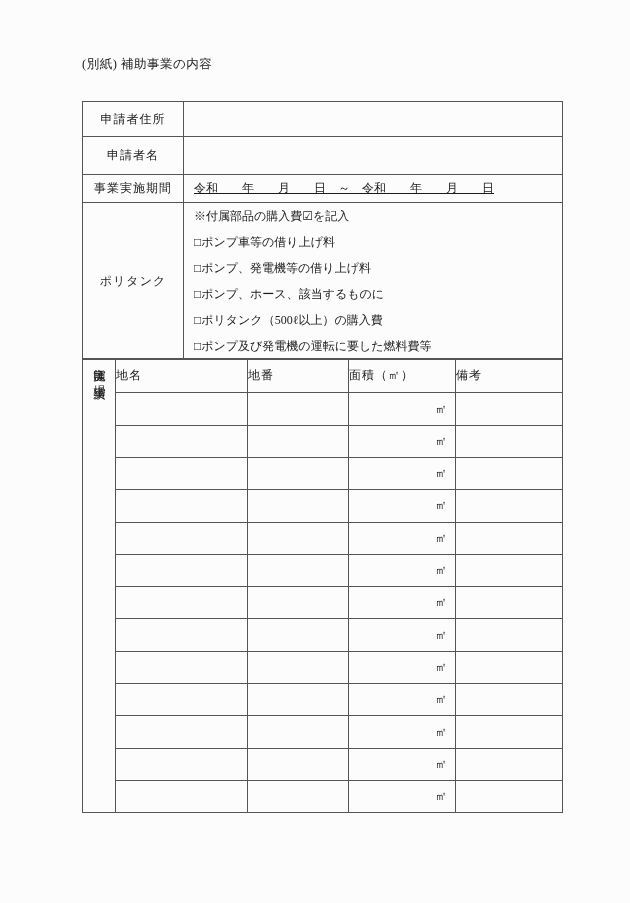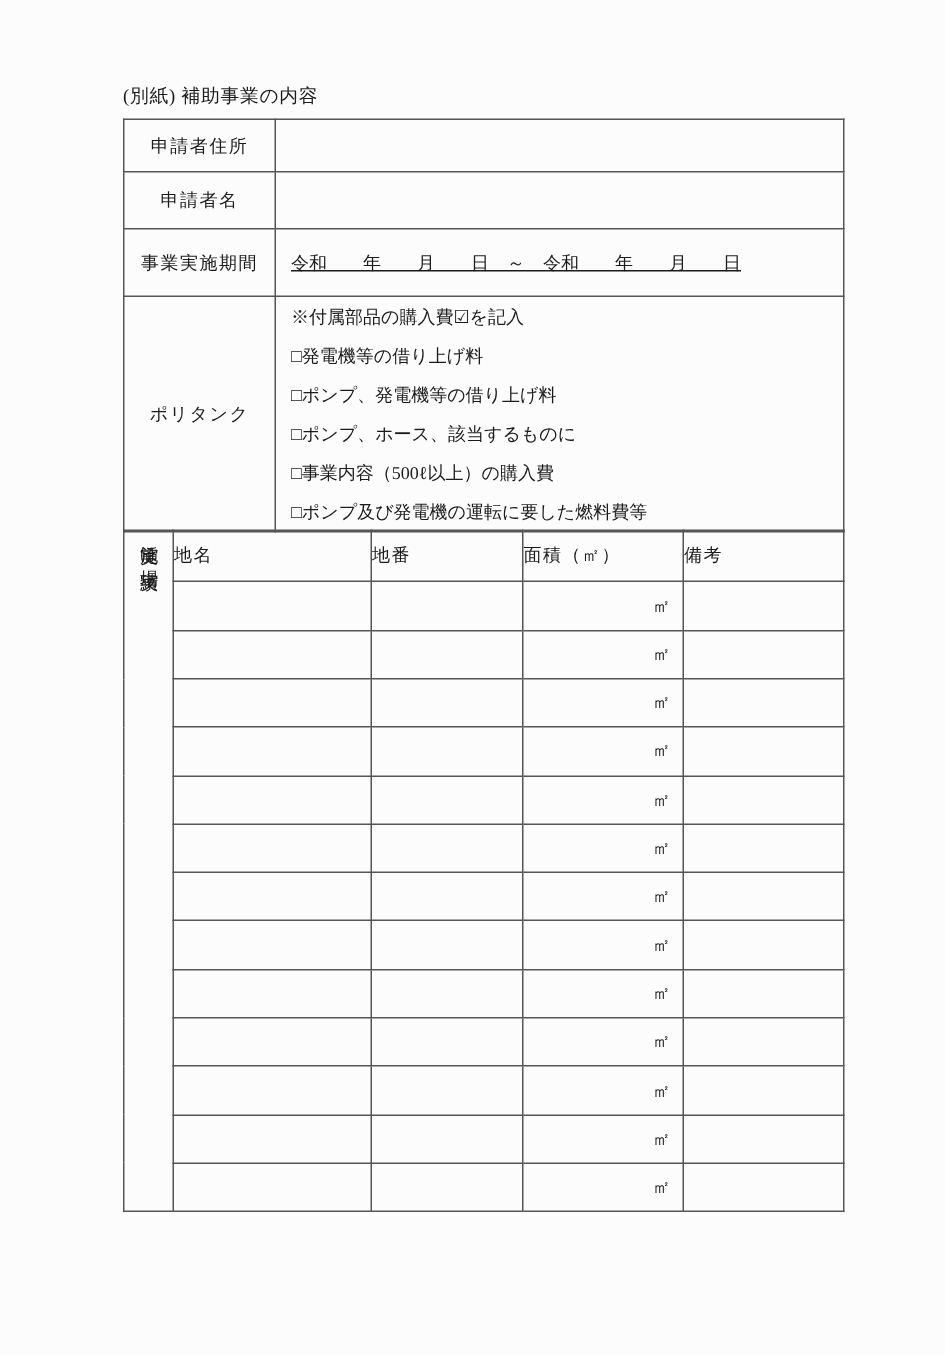--- a/index.html
+++ b/index.html
@@ -16,21 +16,21 @@
     box-sizing: border-box;
     width: 630px;
     height: 903px;
     padding: 57px 0 0 82px;
     overflow: hidden;
   }
   .doc-title {
     font-size: 12.5px;
     height: 15px;
     line-height: 15px;
-    margin-bottom: 7px;
+    margin-bottom: 29px;
     letter-spacing: 0.5px;
   }
   table {
     border-collapse: collapse;
     width: 480px;
     table-layout: fixed;
   }
   table.upper, table.lower {
     border: 1.6px solid #3e3e3e;
   }
@@ -39,21 +39,21 @@
     padding: 0;
     vertical-align: middle;
   }
   
   .lbl {
     text-align: center;
     letter-spacing: 1px;
   }
   .r1 { height: 35px; }
   .r2 { height: 38px; }
-  .r3 { height: 45px; }
+  .r3 { height: 28px; }
   .r4 { height: 157px; }
   .val { padding-left: 10px; text-decoration: underline; }
   .content { padding-left: 10px; vertical-align: middle; }
   .content .line {
     height: 26px;
     line-height: 26px;
     white-space: nowrap;
   }
   
   table.lower { margin-top: -1.6px; }
@@ -98,24 +98,24 @@
       <td class="val"></td>
     </tr>
     <tr class="r3">
       <td class="lbl">事業実施期間</td>
       <td class="val">令和　　年　　月　　日　～　令和　　年　　月　　日</td>
     </tr>
     <tr class="r4">
       <td class="lbl">ポリタンク</td>
       <td class="content">
         <div class="line">※付属部品の購入費☑を記入</div>
-        <div class="line">□発電機等の借り上げ料</div>
+        <div class="line">□ポンプ車等の借り上げ料</div>
         <div class="line">□ポンプ、発電機等の借り上げ料</div>
         <div class="line">□ポンプ、ホース、該当するものに</div>
-        <div class="line">□事業内容（500ℓ以上）の購入費</div>
+        <div class="line">□ポリタンク（500ℓ以上）の購入費</div>
         <div class="line">□ポンプ及び発電機の運転に要した燃料費等</div>
       </td>
     </tr>
   </tbody>
     </table>
 
   <table class="lower">
     <colgroup>
       <col style="width:33px">
         <col style="width:132px">

